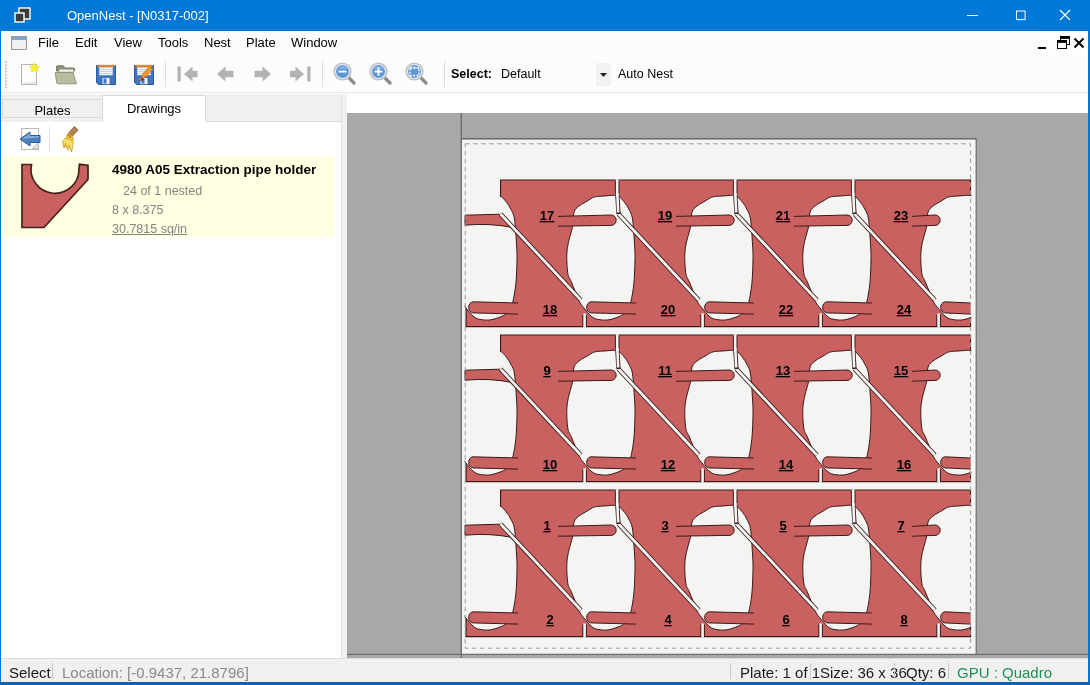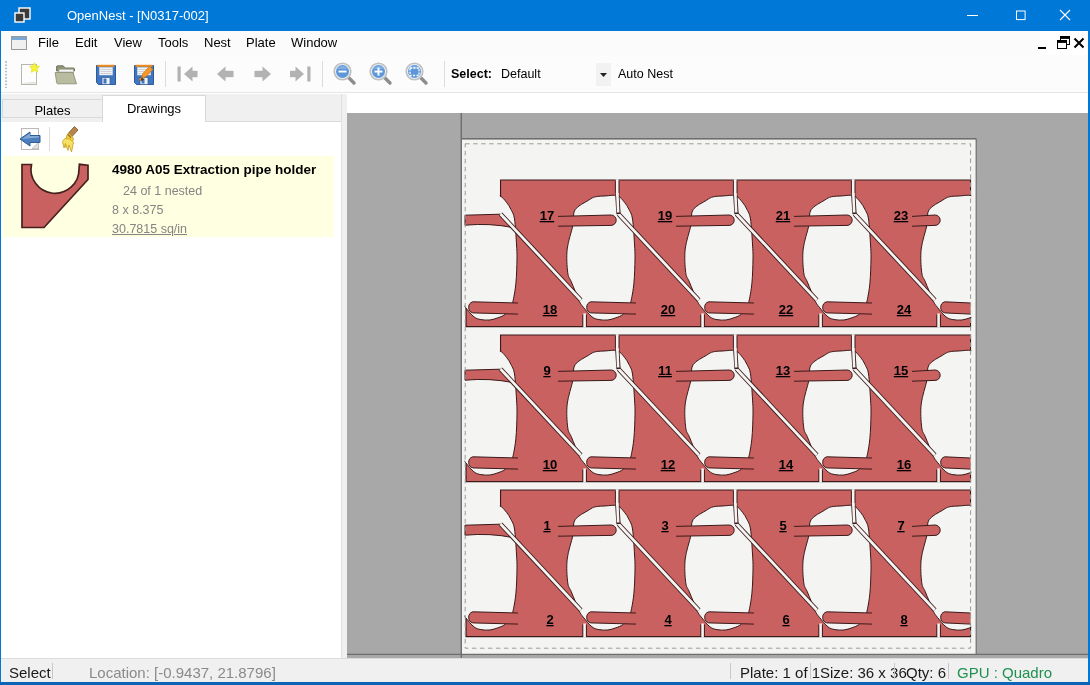--- a/index.html
+++ b/index.html
@@ -31,21 +31,21 @@
 #item .t4{left:109px;top:66px;text-decoration:underline;}
 
 #canvas{left:347px;top:94px;width:743px;height:564px;background:#a8a8a8;margin-top:19px;}
 
 #status{left:0;top:658px;width:1090px;height:24px;background:#f0f0f0;border-top:1px solid #dcdcdc;font-size:15px;color:#1a1a1a;}
 .ssep{position:absolute;top:4px;width:1px;height:16px;background:#c8c8c8;}
 .stxt{position:absolute;top:5px;}
 #bluebottom{left:0;top:682px;width:1090px;height:3px;background:#0c64b6;}
 #blueleft{left:0;top:31px;width:1px;height:651px;background:#0078d7;}
 #blueright{left:1088px;top:31px;width:2px;height:651px;background:#0078d7;}
-.gray{color:#8a8a8a;margin-left:27px;}
+.gray{color:#8a8a8a;}
 </style></head>
 <body>
 <div class="abs" id="titlebar">
   <svg class="abs ticon" width="17" height="17" viewBox="0 0 17 17">
     <rect x="5" y="1" width="11" height="11" fill="#3b3b3b" stroke="#fff" stroke-width="1.4"></rect>
     <rect x="1" y="6" width="9" height="9" fill="#3b3b3b" stroke="#fff" stroke-width="1.4"></rect>
   </svg>
   <div class="abs ttext">OpenNest - [N0317-002]</div>
   <svg class="abs capbtn" style="left:950px" viewBox="0 0 45 31">
       <line x1="17" y1="15.5" x2="28" y2="15.5" stroke="#fff" stroke-width="1"></line>

